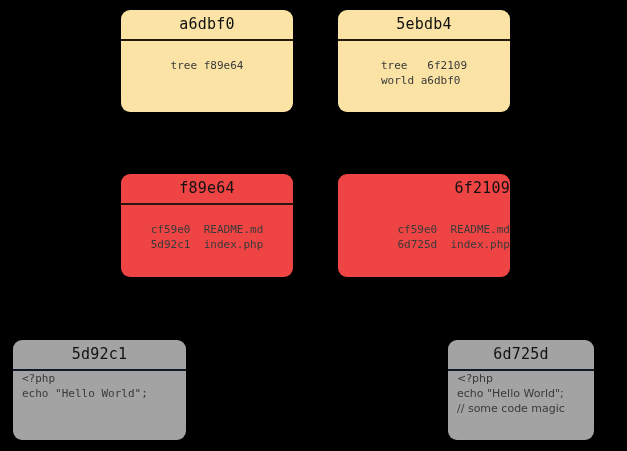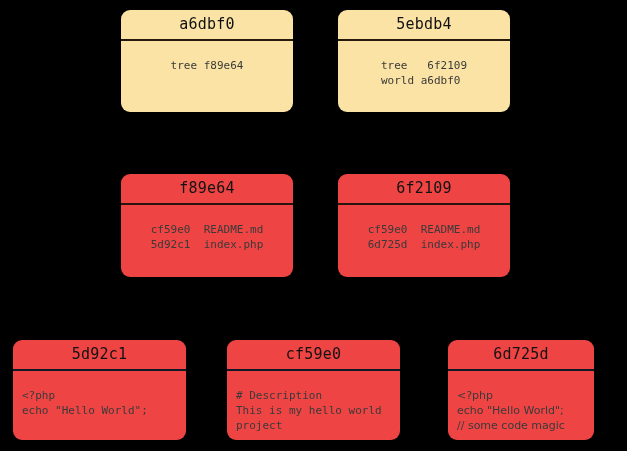--- a/index.html
+++ b/index.html
@@ -50,28 +50,27 @@
     color: #3a3a3a;
     white-space: pre;
     font-family: "DejaVu Sans Mono", monospace;
   }
   .body-center {
     display: flex;
     justify-content: center;
     padding-top: 17px;
   }
   .body-left {
-    padding-top: 17px;
     padding-left: 9px;
   }
   .commit { background: #fae3a4; }
   .commit .node-rule { background: #24190a; }
   .tree   { background: #ef4444; }
   .tree .node-rule { background: #2a1410; }
-  .blob   { background: #ef4444; }
+  .blob   { background: #a3a3a3; }
   .blob .node-rule { background: #0e1826; }
   .sans .node-body { font-family: "DejaVu Sans", sans-serif; }
 </style>
 </head>
 <body>
 
 <div id="canvas">
     <div class="node commit" style="left: 121px; top: 10px; width: 172px; height: 102px;">
       <div class="node-title">a6dbf0</div>
       <div class="node-rule"></div>
@@ -82,39 +81,32 @@
       <div class="node-rule"></div>
       <div class="node-body body-center"><span>tree   6f2109
 world a6dbf0</span></div>
     </div>
     <div class="node tree" style="left: 121px; top: 174px; width: 172px; height: 103px;">
       <div class="node-title">f89e64</div>
       <div class="node-rule"></div>
       <div class="node-body body-center"><span>cf59e0  README.md
 5d92c1  index.php</span></div>
     </div>
-    <div class="node tree" style="left: 338px; top: 174px; width: 172px; height: 103px;">
+    <div class="node tree" style="left: 338px; top: 174px; width: 172px; height: 103px; align-items: flex-end;">
       <div class="node-title">6f2109</div>
       <div class="node-rule"></div>
       <div class="node-body body-center"><span>cf59e0  README.md
 6d725d  index.php</span></div>
     </div>
     <div class="node blob" style="left: 13px; top: 340px; width: 173px; height: 100px;">
       <div class="node-title">5d92c1</div>
       <div class="node-rule"></div>
       <div class="node-body body-left"><span>&lt;?php
 echo "Hello World";</span></div>
     </div>
-    <div class="node blob" style="left: 227px; top: 340px; width: 173px; height: 100px;">
-      <div class="node-title">cf59e0</div>
-      <div class="node-rule"></div>
-      <div class="node-body body-left"><span># Description
-This is my hello world
-project</span></div>
-    </div>
     <div class="node blob sans" style="left: 448px; top: 340px; width: 146px; height: 100px;">
       <div class="node-title">6d725d</div>
       <div class="node-rule"></div>
       <div class="node-body body-left"><span>&lt;?php
 echo "Hello World";
 // some code magic</span></div>
     </div>
   </div>
 
 </body></html>

